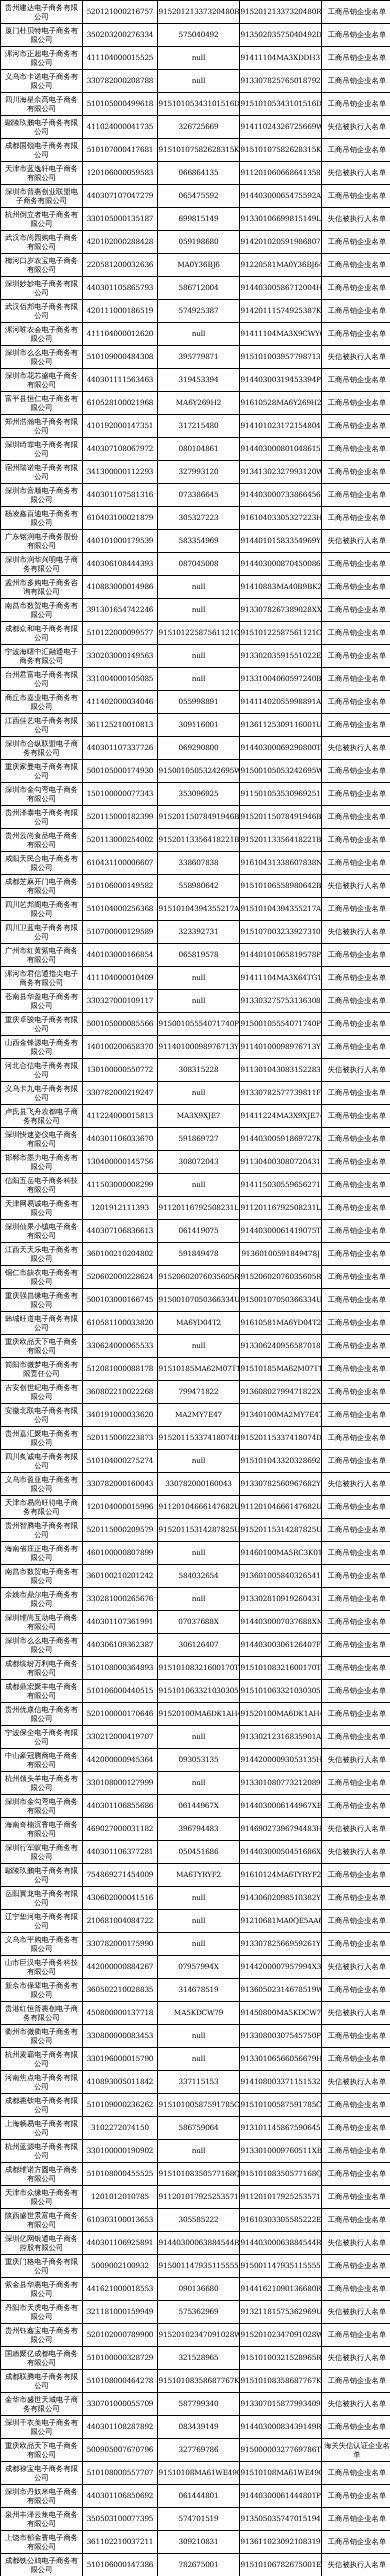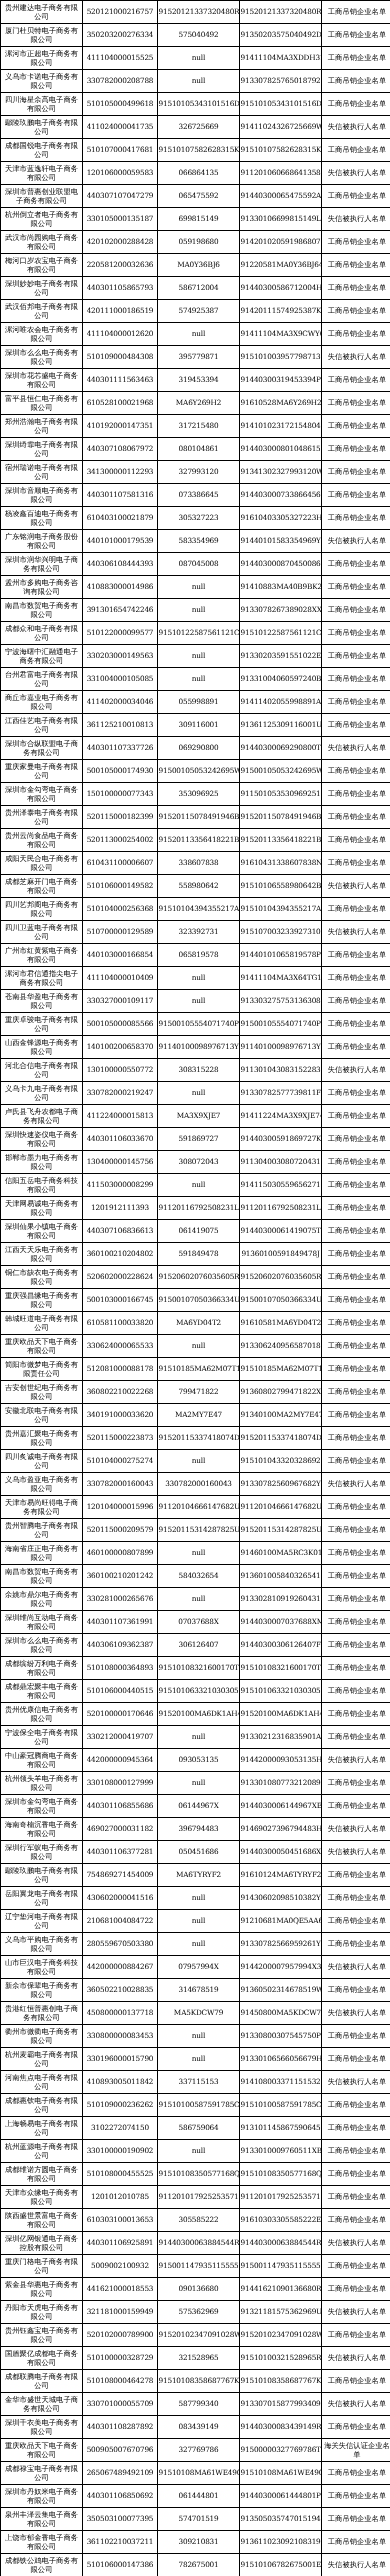--- a/index.html
+++ b/index.html
@@ -633,21 +633,21 @@
       </tr>
       <tr data-name="table-row">
         <td class="c-name" data-name="cell-company-name">辽宁垫河电子商务有限公司</td>
         <td class="c-num" data-name="cell-registration-number">210681004084722</td>
         <td class="c-num" data-name="cell-org-code">null</td>
         <td class="c-num" data-name="cell-credit-code">91210681MA0QE5AA6M</td>
         <td class="c-list" data-name="cell-list-type">工商吊销企业名单</td>
       </tr>
       <tr data-name="table-row">
         <td class="c-name" data-name="cell-company-name">义乌市平购电子商务有限公司</td>
-        <td class="c-num" data-name="cell-registration-number">280559670503380</td>
+        <td class="c-num" data-name="cell-registration-number">330782000175990</td>
         <td class="c-num" data-name="cell-org-code">null</td>
         <td class="c-num" data-name="cell-credit-code">91330782566959261Y</td>
         <td class="c-list" data-name="cell-list-type">工商吊销企业名单</td>
       </tr>
       <tr data-name="table-row">
         <td class="c-name" data-name="cell-company-name">山市巨汉电子商务科技有限公司</td>
         <td class="c-num" data-name="cell-registration-number">442000000884267</td>
         <td class="c-num" data-name="cell-org-code">07957994X</td>
         <td class="c-num" data-name="cell-credit-code">9144200007957994X3</td>
         <td class="c-list" data-name="cell-list-type">失信被执行人名单</td>
@@ -794,21 +794,21 @@
       </tr>
       <tr data-name="table-row">
         <td class="c-name" data-name="cell-company-name">重庆欧品天下电子商务有限公司</td>
         <td class="c-num" data-name="cell-registration-number">500905007670796</td>
         <td class="c-num" data-name="cell-org-code">327769786</td>
         <td class="c-num" data-name="cell-credit-code">91500000327769786T</td>
         <td class="c-list" data-name="cell-list-type">海关失信认证企业名单</td>
       </tr>
       <tr data-name="table-row">
         <td class="c-name" data-name="cell-company-name">成都禄宝电子商务有限公司</td>
-        <td class="c-num" data-name="cell-registration-number">265067489492109</td>
+        <td class="c-num" data-name="cell-registration-number">510108000557707</td>
         <td class="c-num" data-name="cell-org-code">91510108MA61WE490T</td>
         <td class="c-num" data-name="cell-credit-code">91510108MA61WE490T</td>
         <td class="c-list" data-name="cell-list-type">工商吊销企业名单</td>
       </tr>
       <tr data-name="table-row">
         <td class="c-name" data-name="cell-company-name">深圳市丹奴米电子商务有限公司</td>
         <td class="c-num" data-name="cell-registration-number">440301106850692</td>
         <td class="c-num" data-name="cell-org-code">061444801</td>
         <td class="c-num" data-name="cell-credit-code">91440300061444801P</td>
         <td class="c-list" data-name="cell-list-type">工商吊销企业名单</td>

